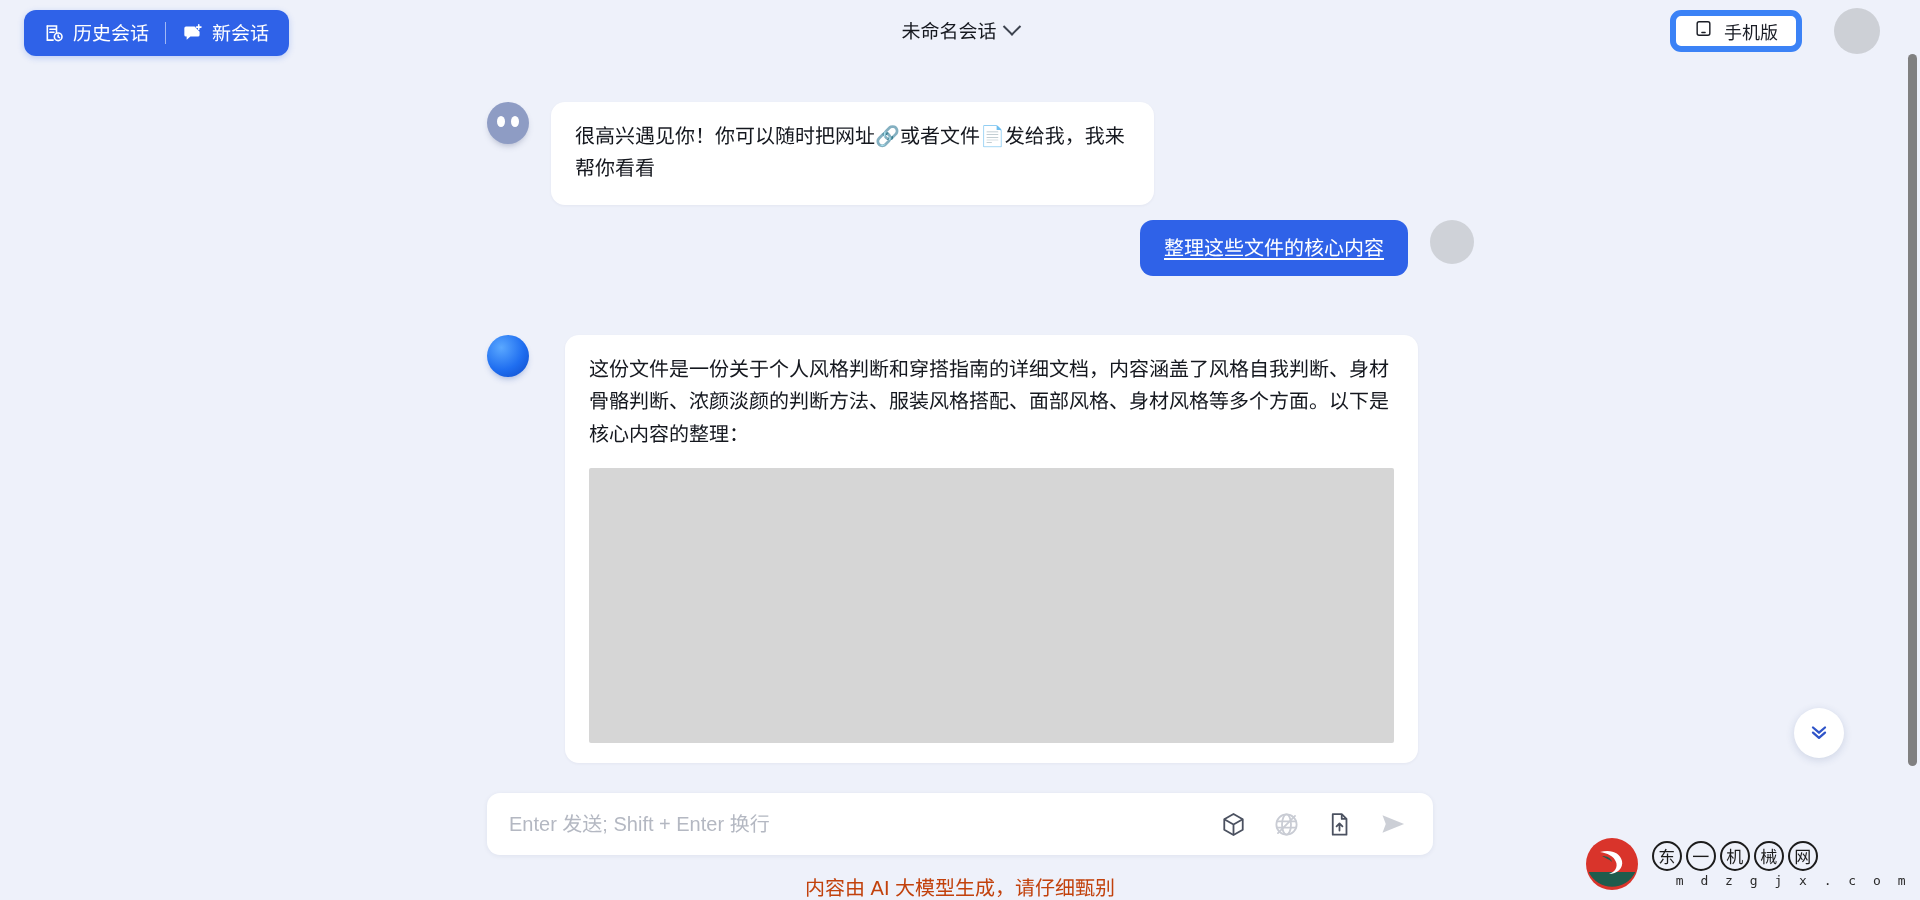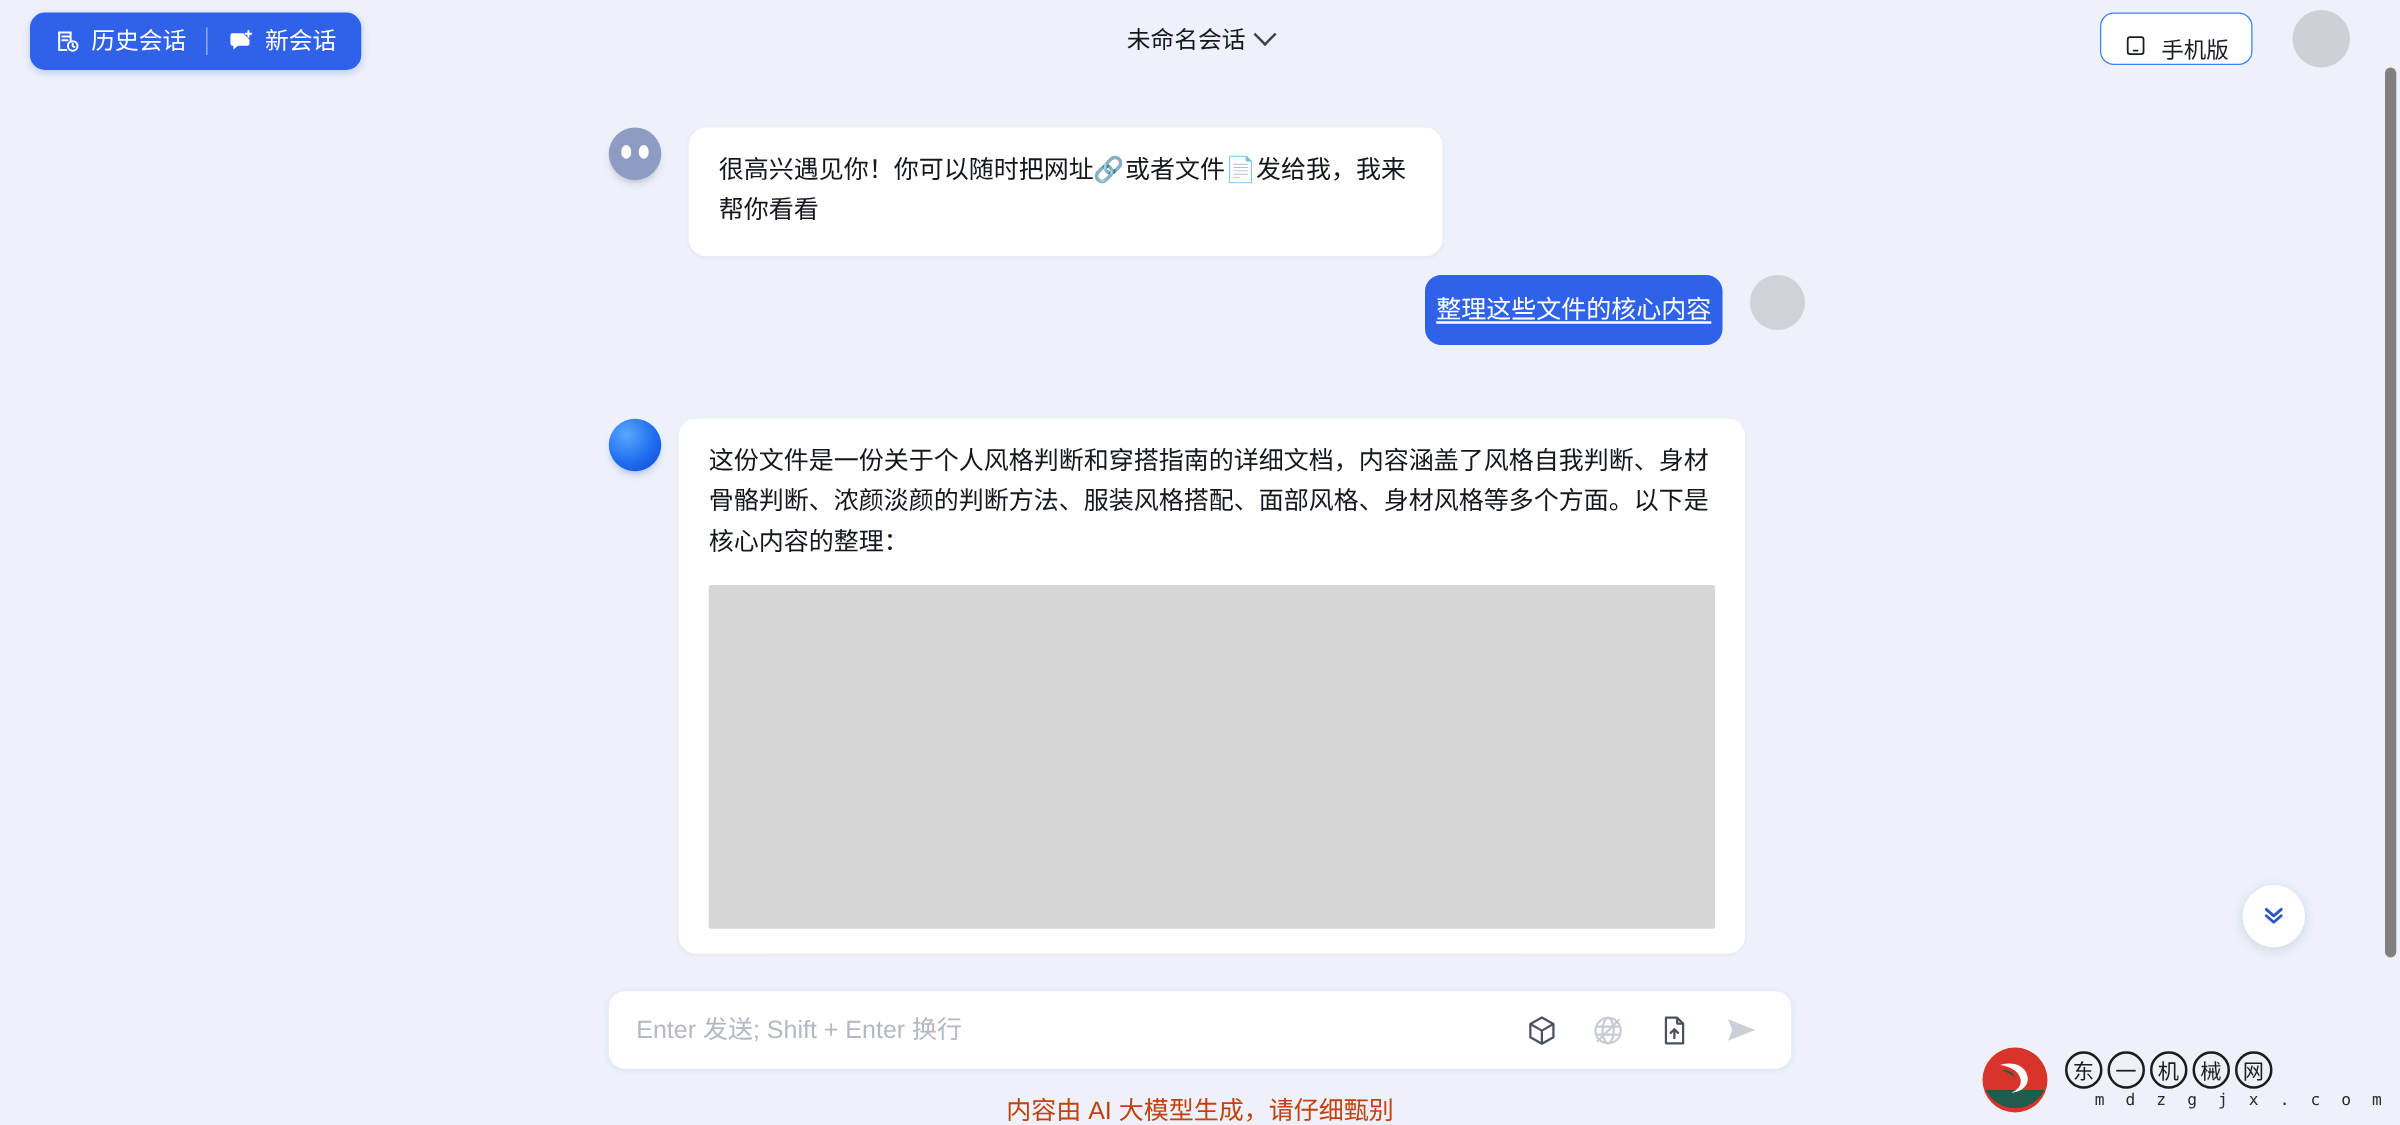--- a/index.html
+++ b/index.html
@@ -55,23 +55,23 @@
   .chev {
     width: 13px; height: 13px;
     border-right: 2px solid #3d434f;
     border-bottom: 2px solid #3d434f;
     transform: rotate(45deg) translate(-2px,-2px);
   }
 
   .mobile-btn {
     position: absolute; right: 118px; top: 10px;
     height: 42px;
-    display: flex; align-items: flex-end; gap: 11px;
-    background: #ffffff;
-    border: 1px solid #3b82f6;
+    display: flex; align-items: center; gap: 11px;
+    background: #ffffff;
+    border: 6px solid #3b82f6;
     border-radius: 11px;
     padding: 0 18px;
     font-size: 18px; color: #1a1d25;
     cursor: pointer;
     white-space: nowrap;
   }
   .avatar-top {
     position: absolute; right: 40px; top: 8px;
     width: 46px; height: 46px;
     border-radius: 50%;
@@ -117,21 +117,21 @@
     font-size: 20px;
     line-height: 1.62;
     color: #14171e;
     box-shadow: 0 1px 3px rgba(30,40,80,0.05);
   }
 
   .bubble-user {
     background: #2f62e8;
     color: #ffffff;
     border-radius: 13px;
-    padding: 14px 9px;
+    padding: 14px 24px;
     font-size: 20px;
     line-height: 1.4;
     text-decoration: underline;
     text-underline-offset: 3px;
     white-space: nowrap;
   }
   .avatar-user {
     width: 44px; height: 44px; border-radius: 50%;
     background: #cfd2d8;
     flex: 0 0 auto;
@@ -309,21 +309,21 @@
           <path d="M21 2l9 9h-9z" fill="#1b5eb0"></path>
           <text x="16" y="31" font-size="14" font-weight="bold" fill="#ffffff" text-anchor="middle" font-family="DejaVu Sans, sans-serif">W</text>
         </svg>
       </span>
       <span class="file-meta">
         <span class="file-name">例子</span>
         <span class="file-sub">DOCX, 93.54 KB</span>
       </span>
     </div>
 
-    <div class="msg-row" style="left:487px; top:265px; gap:14px;">
+    <div class="msg-row" style="left:487px; top:265px; gap:36px;">
       <div class="bot-avatar-2"></div>
       <div class="bubble-bot" style="width:853px;">
         <div>这份文件是一份关于个人风格判断和穿搭指南的详细文档，内容涵盖了风格自我判断、身材骨骼判断、浓颜淡颜的判断方法、服装风格搭配、面部风格、身材风格等多个方面。以下是核心内容的整理：</div>
         <div class="skeleton"></div>
       </div>
     </div>
   </div>
 
   <div class="scroll-fab">
     <span>

